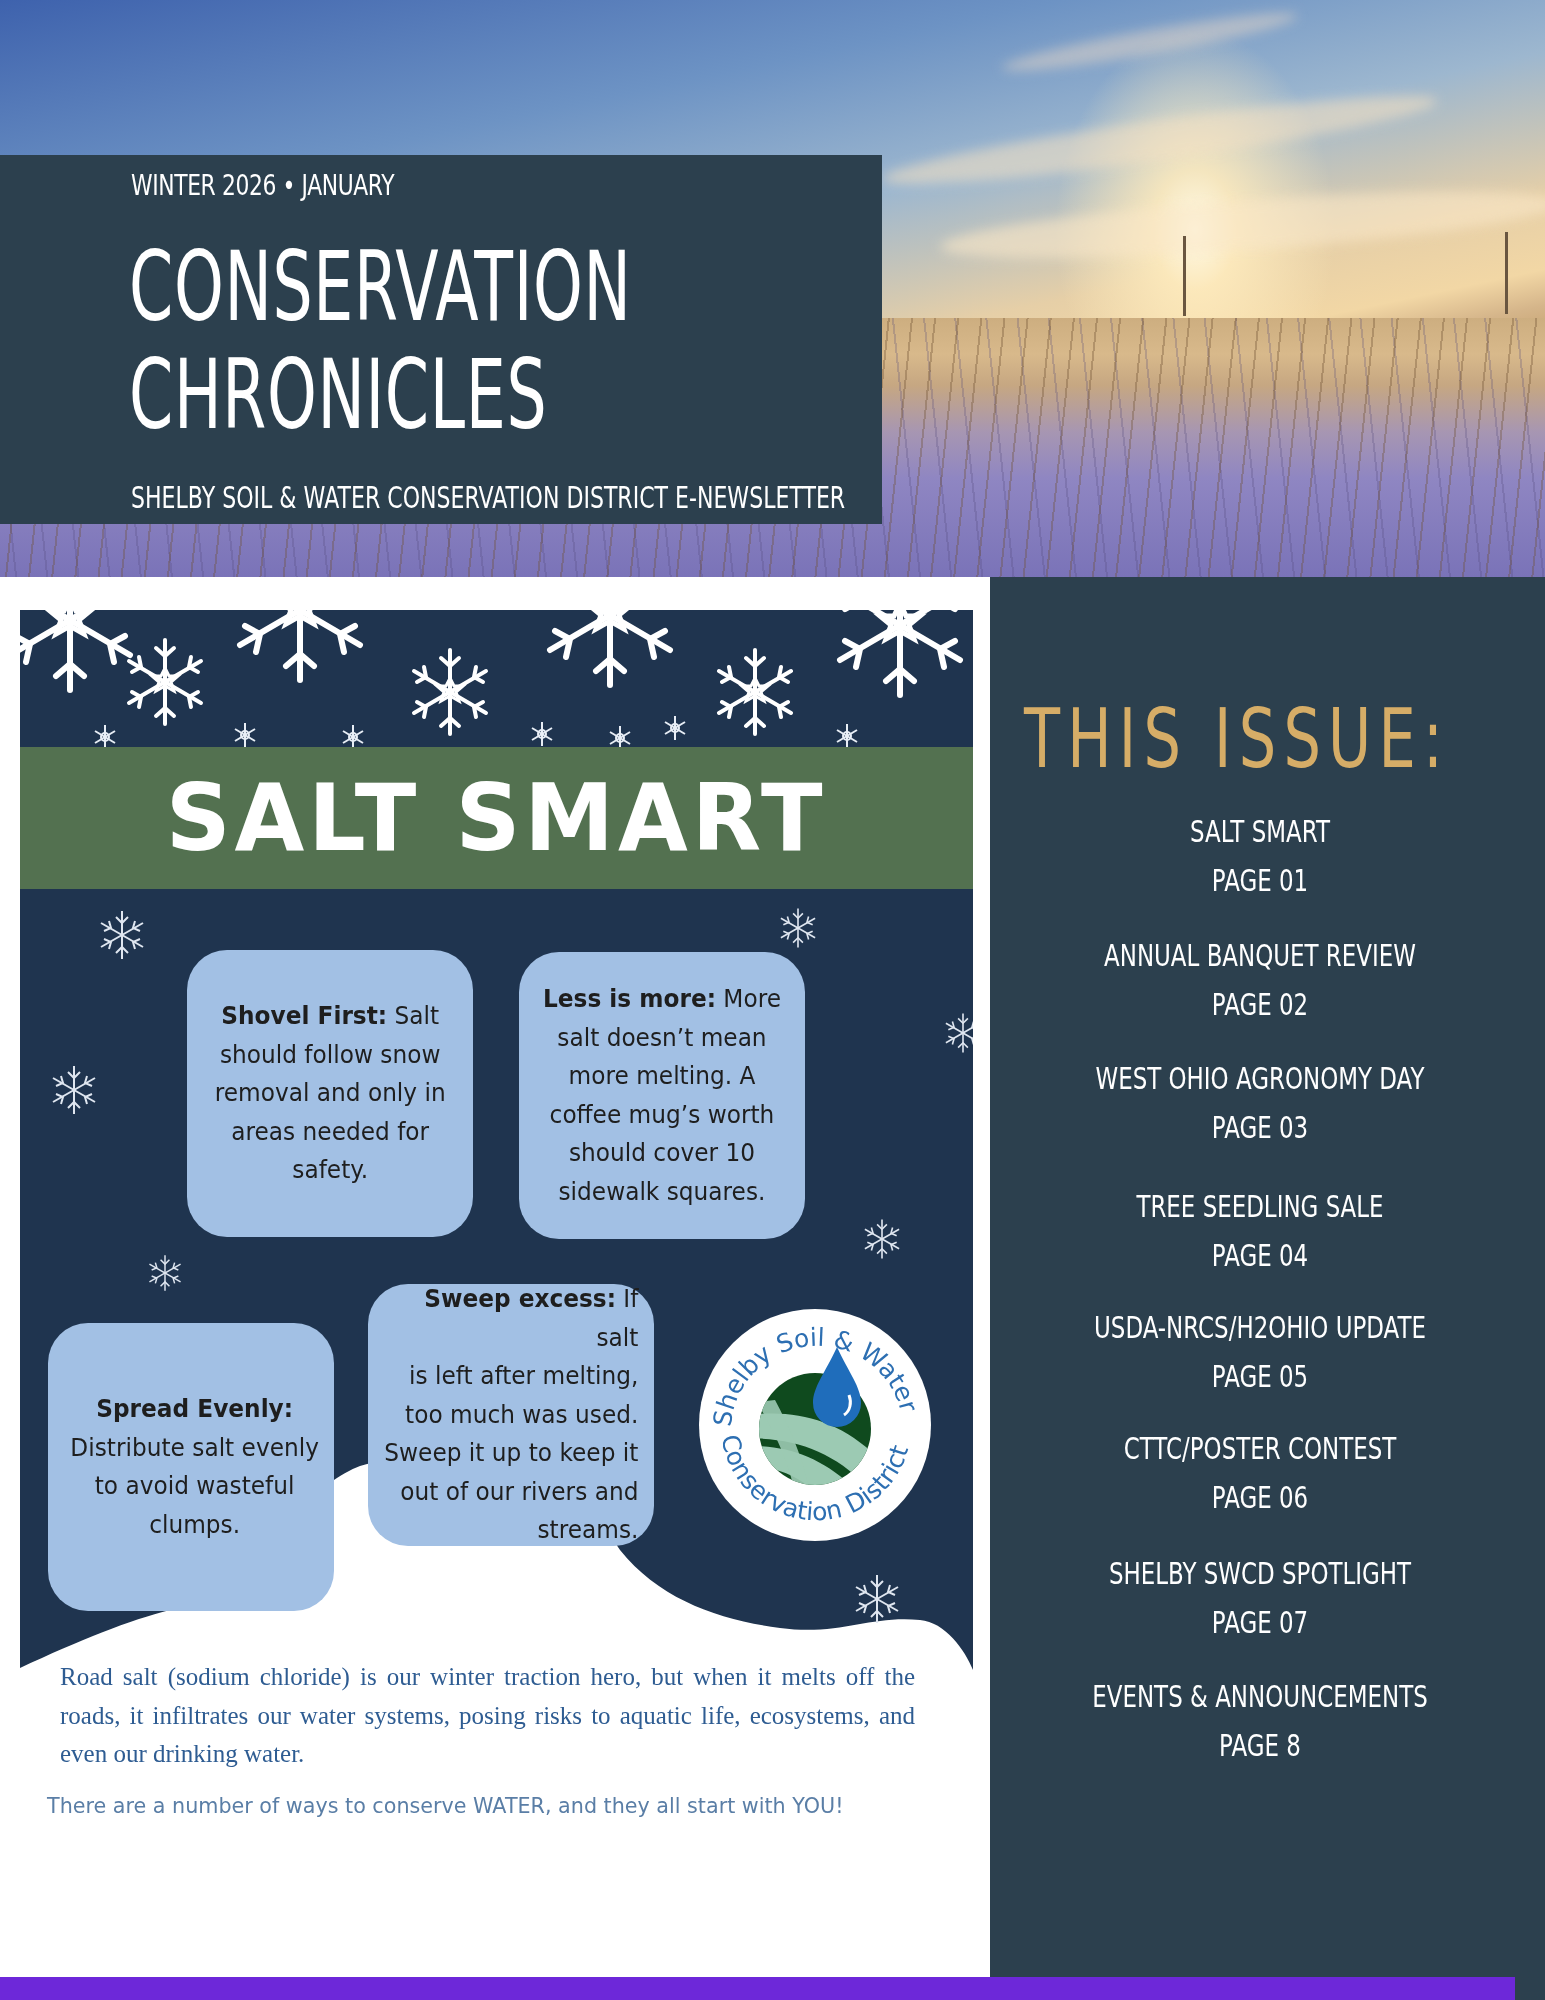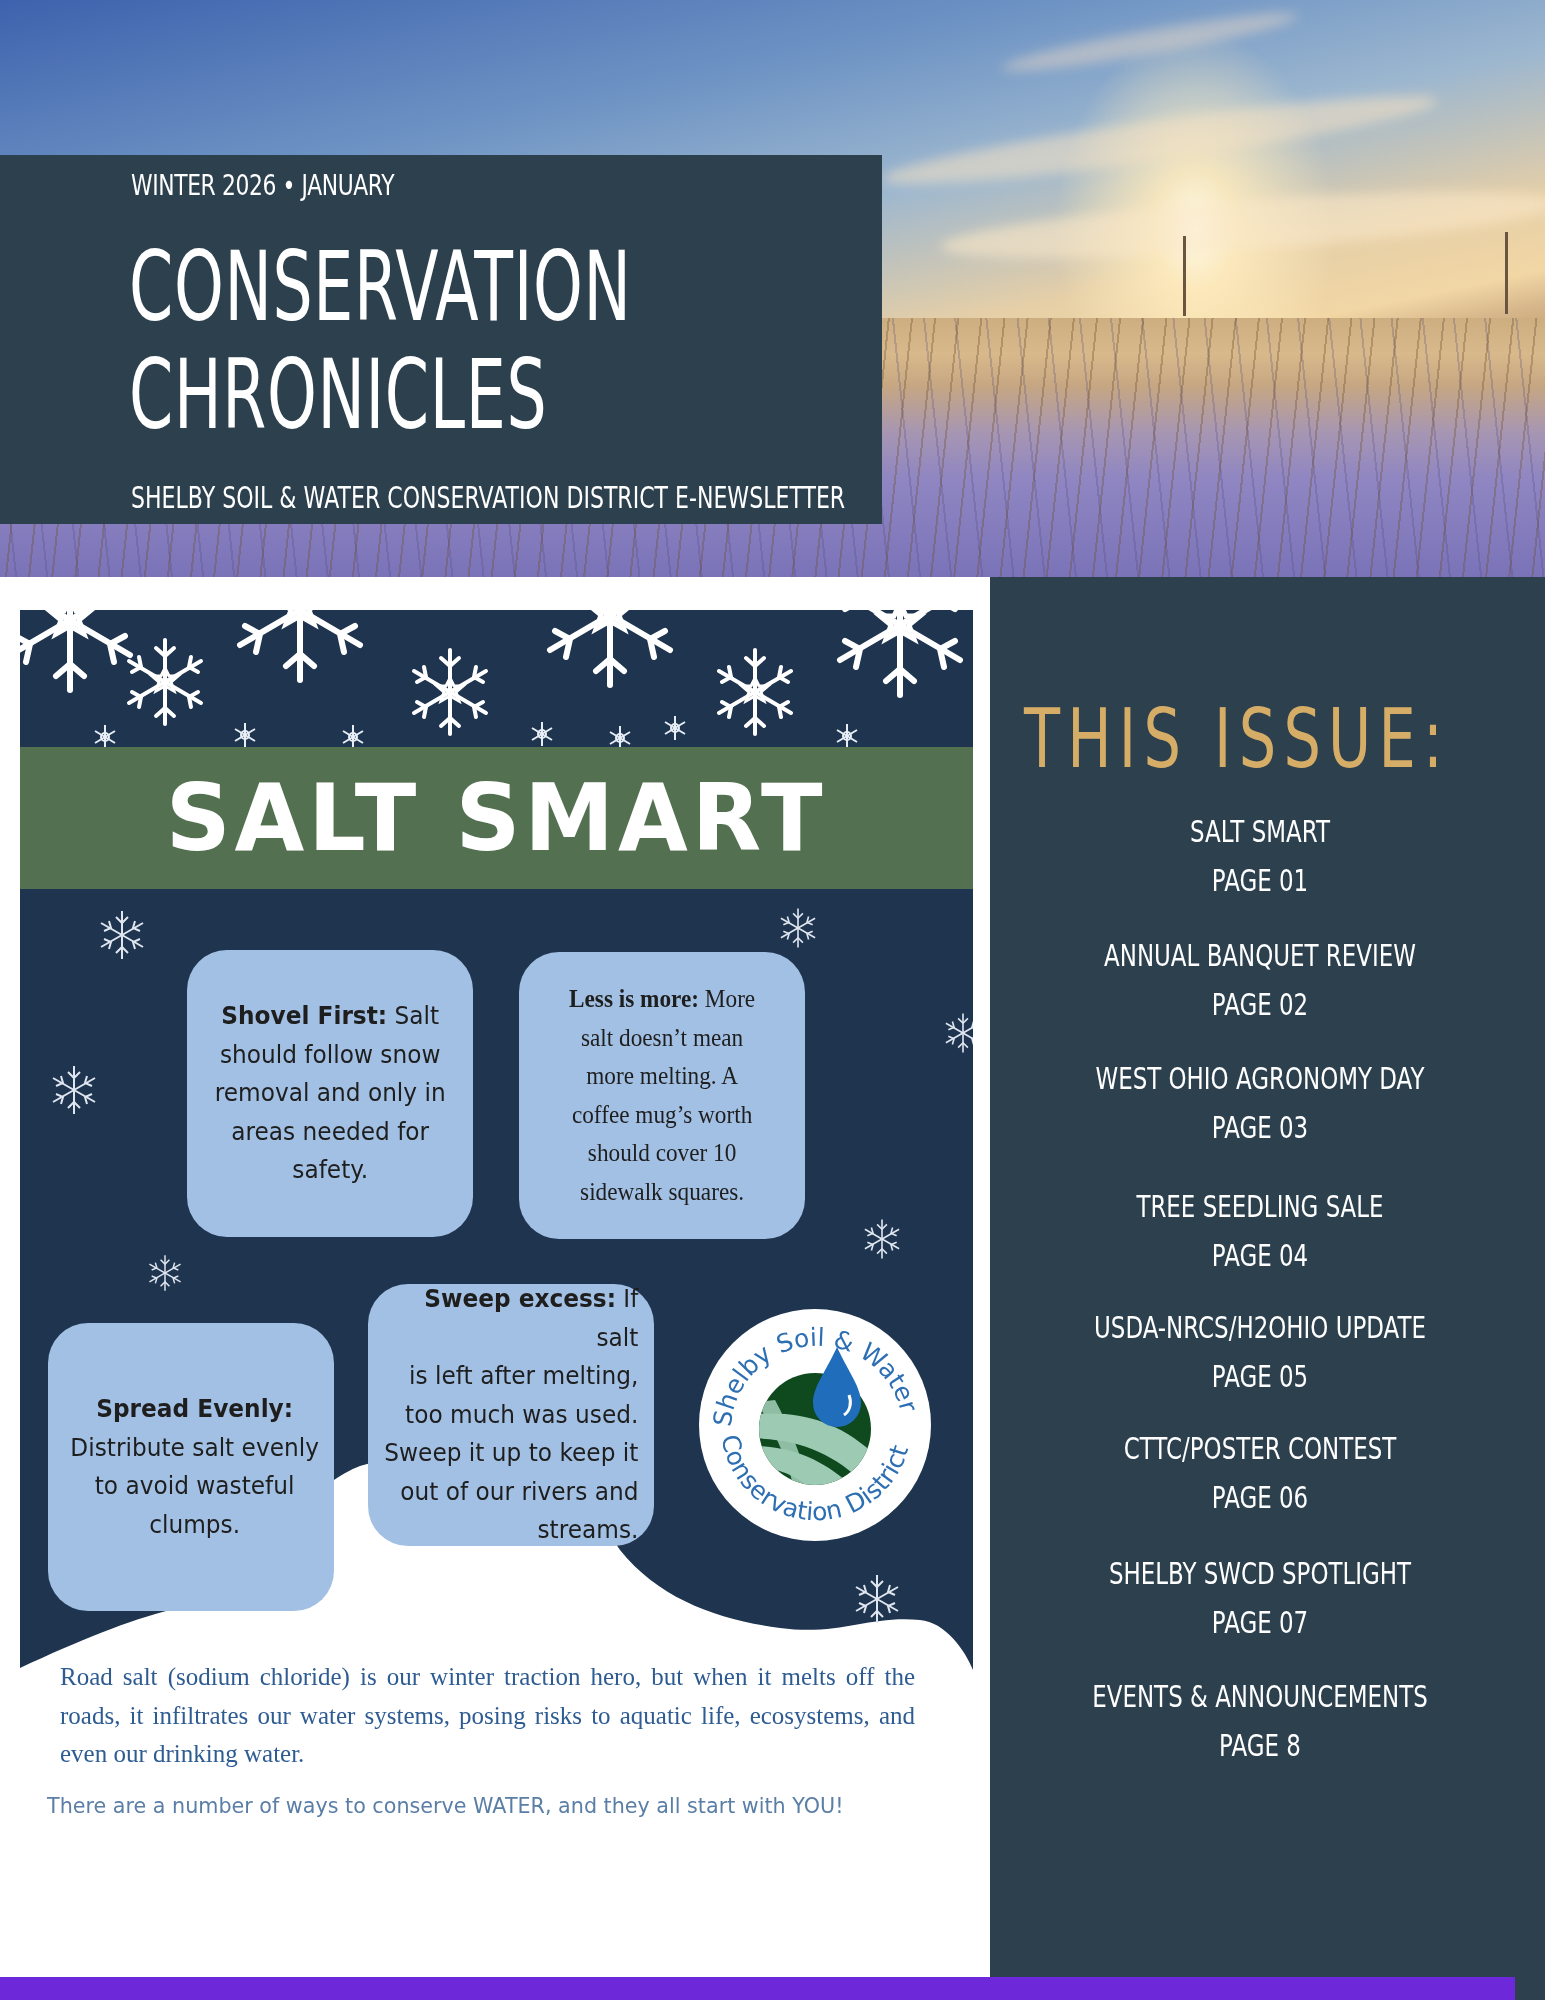--- a/index.html
+++ b/index.html
@@ -268,21 +268,21 @@
 
   <div class="tip" style="left:167px;top:340px;width:286px;height:287px;">
     <div class="inner">
       <b>Shovel First:</b><span> Salt</span><br>
       <span>should follow snow</span><br>
       <span>removal and only in</span><br>
       <span>areas needed for</span><br>
       <span>safety.</span>
     </div>
   </div>
-  <div class="tip" style="left:499px;top:342px;width:286px;height:287px;font-family:Liberation Serif, serif;">
+  <div class="tip" style="left:499px;top:342px;width:286px;height:287px;">
     <div class="inner">
       <b>Less is more:</b><span> More</span><br>
       <span>salt doesn’t mean</span><br>
       <span>more melting. A</span><br>
       <span>coffee mug’s worth</span><br>
       <span>should cover 10</span><br>
       <span>sidewalk squares.</span>
     </div>
   </div>
   <div class="tip" style="left:28px;top:713px;width:286px;height:288px;justify-content:flex-end;">

